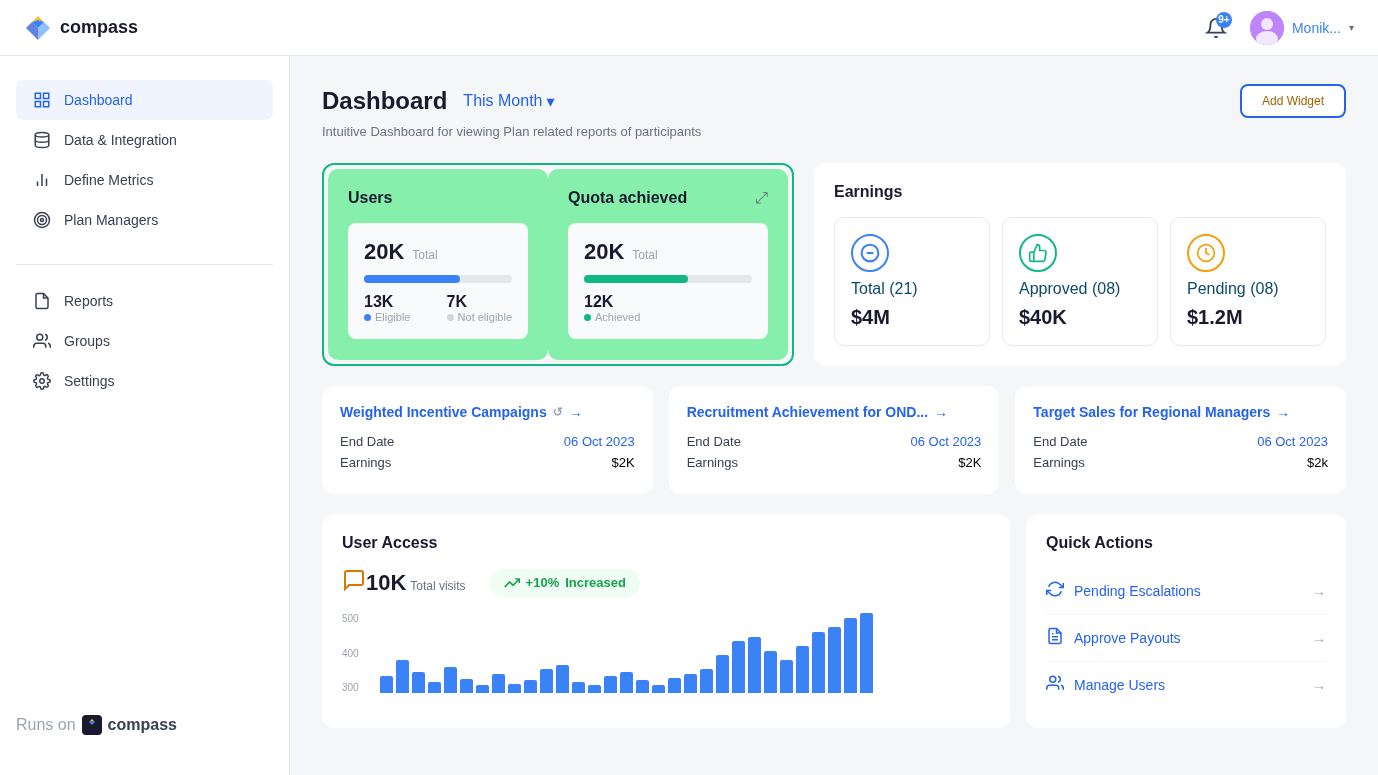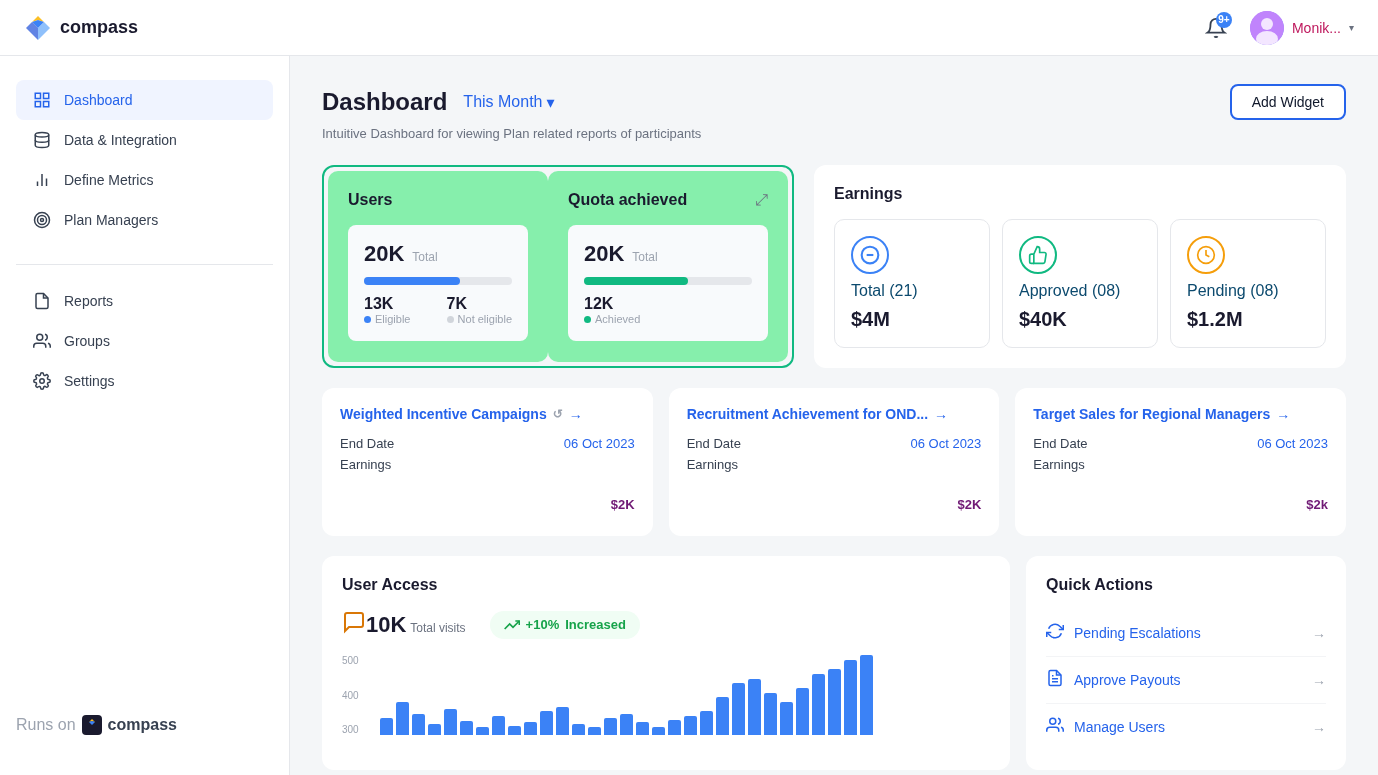--- a/index.html
+++ b/index.html
@@ -16,21 +16,21 @@
       border-bottom: 1px solid #e5e7eb;
       position: fixed; top: 0; left: 0; right: 0; z-index: 100;
     }
     .logo { display: flex; align-items: center; gap: 8px; font-size: 18px; font-weight: 600; color: #1a1a2e; }
     .logo-icon { width: 28px; height: 28px; }
     .topnav-right { display: flex; align-items: center; gap: 16px; }
     .notif-btn { position: relative; background: none; border: none; cursor: pointer; width: 36px; height: 36px; display: flex; align-items: center; justify-content: center; }
     .notif-badge { position: absolute; top: 2px; right: 2px; background: #3b82f6; color: #fff; font-size: 10px; border-radius: 50%; width: 16px; height: 16px; display: flex; align-items: center; justify-content: center; font-weight: 600; }
     .user-menu { display: flex; align-items: center; gap: 8px; cursor: pointer; }
     .avatar { width: 34px; height: 34px; border-radius: 50%; background: linear-gradient(135deg, #c084fc, #818cf8); display: flex; align-items: center; justify-content: center; color: #fff; font-size: 13px; font-weight: 600; overflow: hidden; }
-    .user-name { font-size: 14px; color: #be185d; }
+    .user-name { font-size: 14px; color: #3b82f6; }
     .chevron-down { font-size: 10px; color: #6b7280; }
 
     
     .layout { display: flex; padding-top: 56px; height: 100vh; }
 
     
     .sidebar { width: 290px; min-width: 290px; background: #fff; border-right: 1px solid #e5e7eb; display: flex; flex-direction: column; padding: 24px 0; height: calc(100vh - 56px); overflow-y: auto; }
     .sidebar-section { padding: 0 16px; margin-bottom: 8px; }
     .sidebar-item { display: flex; align-items: center; gap: 12px; padding: 10px 16px; border-radius: 8px; cursor: pointer; color: #374151; font-size: 14px; font-weight: 500; transition: background 0.15s; }
     .sidebar-item.active { background: #f0f4ff; color: #2563eb; }
@@ -41,21 +41,21 @@
 
     
     .main { flex: 1; overflow-y: auto; padding: 28px 32px; background: #f4f6f8; }
 
     
     .page-header { display: flex; align-items: center; justify-content: space-between; margin-bottom: 6px; }
     .page-title-row { display: flex; align-items: center; gap: 16px; }
     .page-title { font-size: 24px; font-weight: 700; color: #1a1a2e; }
     .month-filter { display: flex; align-items: center; gap: 4px; color: #2563eb; font-size: 16px; font-weight: 500; cursor: pointer; }
     .page-subtitle { font-size: 13px; color: #6b7280; margin-bottom: 24px; }
-    .add-widget-btn { background: #fff; border: 2px solid #2563eb; color: #0f172a; padding: 8px 20px; border-radius: 8px; font-size: 14px; font-weight: 500; cursor: pointer; }
+    .add-widget-btn { background: #fff; border: 2px solid #2563eb; color: #a16207; padding: 8px 20px; border-radius: 8px; font-size: 12px; font-weight: 500; cursor: pointer; }
 
     
     .widgets-row { display: flex; gap: 20px; margin-bottom: 20px; }
 
     
     .users-quota-wrapper { border: 2px solid #10b981; border-radius: 12px; padding: 4px; display: flex; gap: 0; background: transparent; flex: 0 0 auto; }
     .widget-card { background: #86efac; border-radius: 10px; padding: 20px; flex: 1; }
     .widget-card.users-card { min-width: 220px; max-width: 240px; }
     .widget-card.quota-card { min-width: 240px; max-width: 260px; }
     .widget-title { font-size: 16px; font-weight: 600; color: #1a1a2e; margin-bottom: 16px; }
@@ -91,21 +91,21 @@
     .earning-amount { font-size: 20px; font-weight: 700; color: #1a1a2e; }
 
     
     .campaign-row { display: grid; grid-template-columns: repeat(3, 1fr); gap: 16px; margin-bottom: 20px; }
     .campaign-card { background: #fff; border-radius: 12px; padding: 18px; }
     .campaign-link { color: #2563eb; font-size: 14px; font-weight: 600; display: flex; align-items: center; gap: 6px; text-decoration: none; cursor: pointer; margin-bottom: 14px; }
     .campaign-link .arrow { color: #2563eb; }
     .campaign-link .sync-icon { color: #9ca3af; font-size: 12px; }
     .campaign-detail { display: flex; justify-content: space-between; font-size: 13px; color: #374151; margin-bottom: 6px; }
     .campaign-detail .value { color: #2563eb; font-weight: 400; }
-    .campaign-detail .green-val { color: #701a75; font-weight: 700; margin-top: 40px; }
+    .campaign-detail .green-val { color: #000000; font-weight: 400; }
 
     
     .bottom-row { display: grid; grid-template-columns: 1fr 320px; gap: 16px; }
 
     
     .user-access-card { background: #fff; border-radius: 12px; padding: 20px; }
     .access-header { display: flex; align-items: center; justify-content: space-between; margin-bottom: 16px; }
     .access-title { font-size: 16px; font-weight: 600; }
     .access-stats { display: flex; gap: 24px; align-items: center; margin-bottom: 16px; }
     .access-stat-box { display: flex; align-items: center; gap: 0; }

